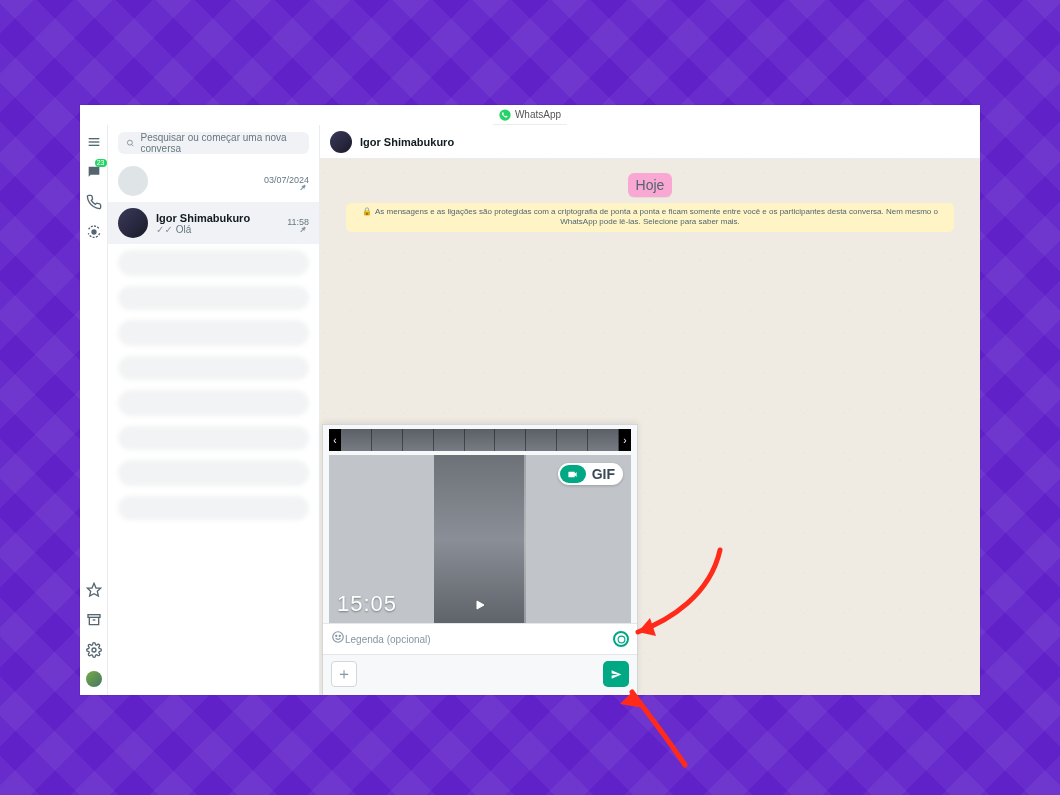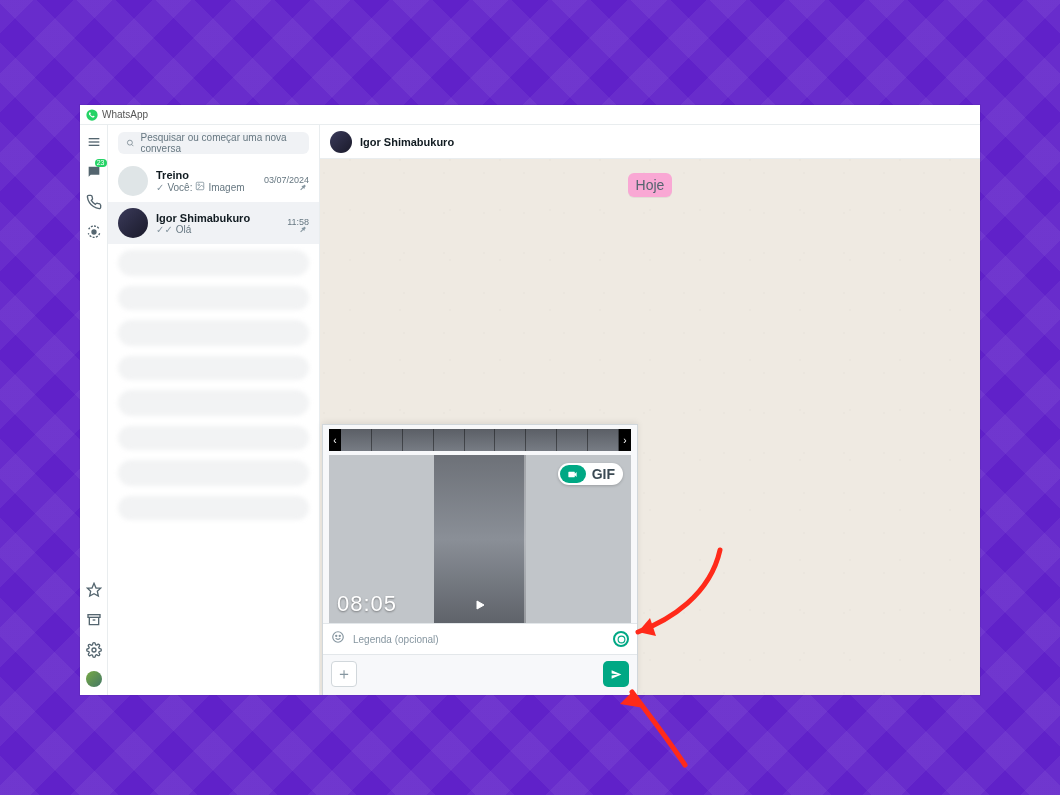--- a/index.html
+++ b/index.html
@@ -16,20 +16,21 @@
   }
 
   .app-window {
     position: absolute;
     left: 80px; top: 105px;
     width: 900px; height: 590px;
     background: #fff;
     box-shadow: 0 0 0 1px rgba(0,0,0,.05);
     display: flex; flex-direction: column;
     overflow: hidden;
+    align-items: center;
   }
 
   .titlebar {
     height: 20px;
     display: flex; align-items: center;
     padding: 0 6px;
     border-bottom: 1px solid #e9edef;
     font-size: 10px; color: #555;
   }
   .titlebar .wa-logo { width: 12px; height: 12px; margin-right: 4px; }
@@ -124,21 +125,21 @@
   .preview-overlay-left, .preview-overlay-right { position:absolute; top:0; bottom:0; width:107px; background:rgba(255,255,255,0.35);}
   .preview-overlay-left{left:0;}
   .preview-overlay-right{right:0;}
   .time-label { position:absolute; left:8px; bottom:6px; color:#fff; font-size:22px; font-weight:300; letter-spacing:1px; text-shadow:0 1px 2px rgba(0,0,0,.4);}
   .play-center{ position:absolute; left:50%; bottom:8px; transform:translateX(-50%); color:#fff;}
   .play-center svg{width:12px;height:12px;}
   .gif-toggle{ position:absolute; top:8px; right:8px; background:#fff; border-radius:14px; height:22px; display:flex; align-items:center; padding:2px; box-shadow:0 1px 3px rgba(0,0,0,.2);}
   .gif-toggle .cam{ background:#00a884; width:26px; height:18px; border-radius:10px; display:flex; align-items:center; justify-content:center;}
   .gif-toggle .cam svg{width:11px;height:11px;color:#fff;}
   .gif-toggle .gif{ font-size:14px; font-weight:700; color:#3b4a54; padding:0 6px;}
-  .caption-row{ display:flex; align-items:center; gap:8px; padding:6px 8px; border-top:1px solid #e3e7ea; border-bottom:1px solid #e3e7ea; background:#fff;}
+  .caption-row{ display:flex; align-items:center; padding:6px 8px; border-top:1px solid #e3e7ea; border-bottom:1px solid #e3e7ea; background:#fff;}
   .caption-row .emoji{ color:#8696a0;}
   .caption-row .emoji svg{width:14px;height:14px;}
   .caption-row .caption-input{ flex:1; font-size:10px; color:#8696a0;}
   .caption-row .hd{ width:16px;height:16px;border-radius:50%;border:2px solid #00a884;display:flex;align-items:center;justify-content:center;color:#00a884;font-size:8px;font-weight:700;}
   .bottom-row{ display:flex; align-items:center; justify-content:space-between; padding:6px 8px 8px 8px; background:#f7f8fa;}
   .add-thumb{ width:26px;height:26px;border:1px solid #d1d7db;border-radius:4px;display:flex;align-items:center;justify-content:center;color:#8696a0;background:#fff;}
   .send-btn{ width:26px;height:26px;border-radius:5px;background:#00a884;display:flex;align-items:center;justify-content:center;color:#fff;}
   .send-btn svg{width:13px;height:13px;}
 
   
@@ -220,35 +221,20 @@
               <line x1="21" y1="21" x2="16.65" y2="16.65"></line>
             </svg>
           <span>Pesquisar ou começar uma nova conversa</span>
         </div>
       </div>
 
       <div class="chat-list">
 
         <div class="chat-item">
           <div class="avatar"></div>
-          <div class="chat-text">
-            <div class="chat-title">Treino</div>
-            <div class="chat-preview">
-              <span class="ticks">✓</span>
-              <span>Você:</span>
-              <span class="img-mini">
-                <svg width="10" height="10" viewBox="0 0 24 24" fill="none" stroke="currentColor" stroke-width="2">
-                    <rect x="3" y="3" width="18" height="18" rx="2"></rect>
-                    <circle cx="9" cy="9" r="2"></circle>
-                    <path d="m21 15-5-5L5 21"></path>
-                  </svg>
-              </span>
-              <span>Imagem</span>
-            </div>
-          </div>
           <div class="chat-meta">03/07/2024</div>
           <div class="pin"><svg viewBox="0 0 24 24" fill="currentColor">
                 <path d="M16 3l5 5-3 3-1 5-3-3-6 6-2-2 6-6-3-3 5-1 3-3z"></path>
               </svg></div>
         </div>
 
         <div class="chat-item active">
           <div class="avatar color1"></div>
           <div class="chat-text">
             <div class="chat-title">Igor Shimabukuro</div>
@@ -280,20 +266,23 @@
     <div class="chat-pane">
       <div class="chat-pane-bg"></div>
 
       <div class="chat-header">
         <div class="avatar color1"></div>
         <div class="name">Igor Shimabukuro</div>
       </div>
 
       <div class="chat-body">
         <div class="date-pill">Hoje</div>
+        <div class="info-banner">
+          <span class="lock">🔒</span><span>As mensagens e as ligações são protegidas com a criptografia de ponta a ponta e ficam somente entre você e os participantes desta conversa. Nem mesmo o WhatsApp pode lê-las. Selecione para saber mais.</span>
+        </div>
       </div>
 
       <div class="attach-panel">
         <div class="film-strip">
           <div class="nav">‹</div>
           <div class="film-frames">
             <div></div>
               <div></div>
               <div></div>
               <div></div>
@@ -303,21 +292,21 @@
               <div></div>
               <div></div>
           </div>
           <div class="nav">›</div>
         </div>
 
         <div class="preview-area">
           <div class="preview-overlay-left"></div>
           <div class="preview-video"></div>
           <div class="preview-overlay-right"></div>
-          <div class="time-label">08:05</div>
+          <div class="time-label">15:05</div>
           <div class="play-center">
             <svg viewBox="0 0 24 24" fill="none" stroke="currentColor" stroke-width="2">
                 <polygon points="6 4 20 12 6 20" fill="#fff"></polygon>
               </svg>
           </div>
           <div class="gif-toggle">
             <div class="cam">
               <svg viewBox="0 0 24 24" fill="currentColor">
                   <path d="M17 10.5V7a1 1 0 0 0-1-1H4a1 1 0 0 0-1 1v10a1 1 0 0 0 1 1h12a1 1 0 0 0 1-1v-3.5l4 4v-11l-4 4z"></path>
                 </svg>

